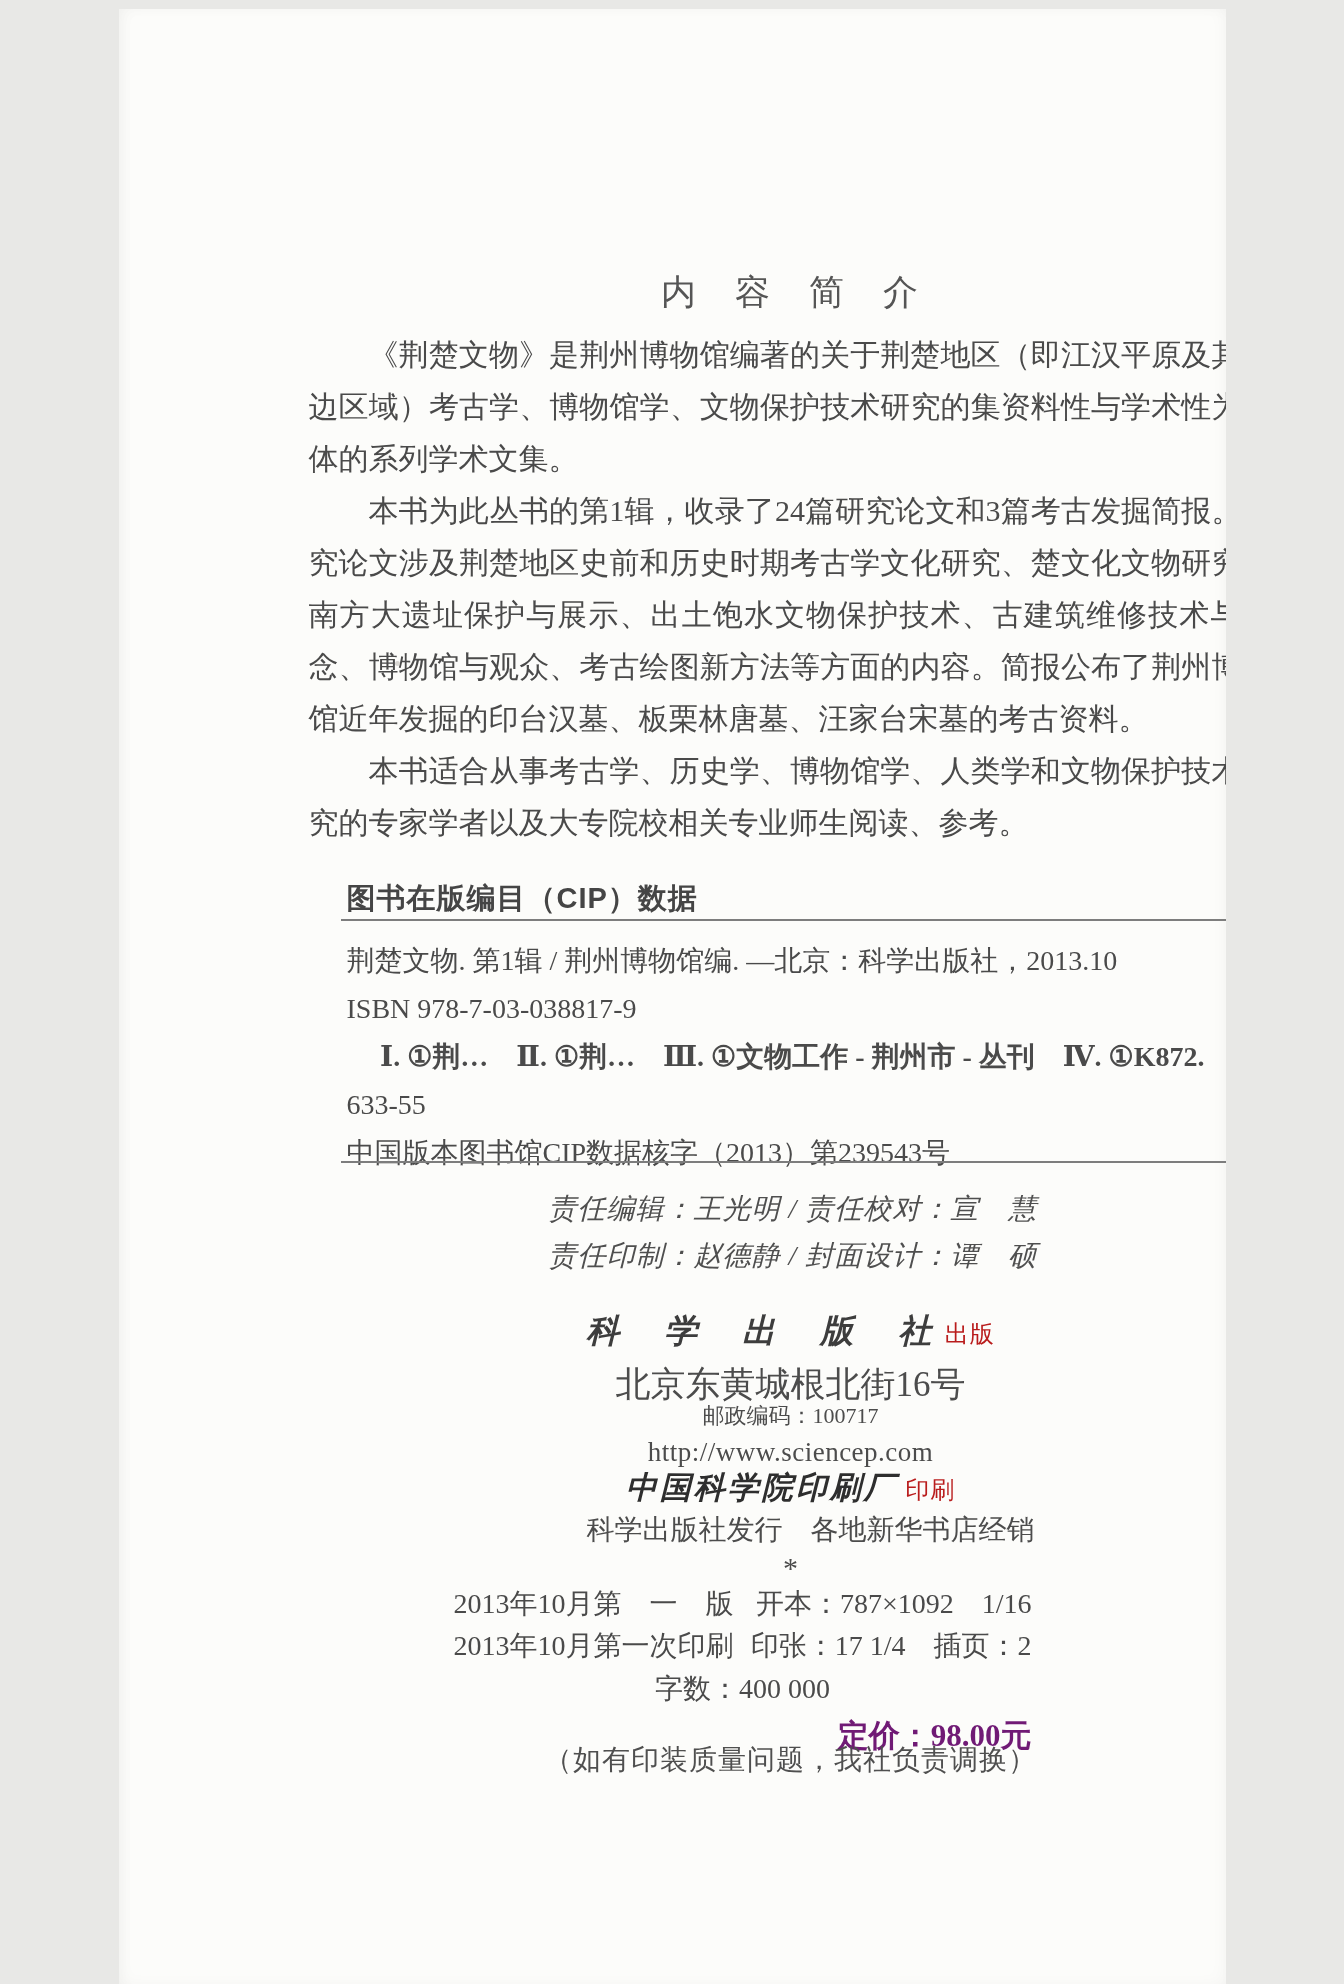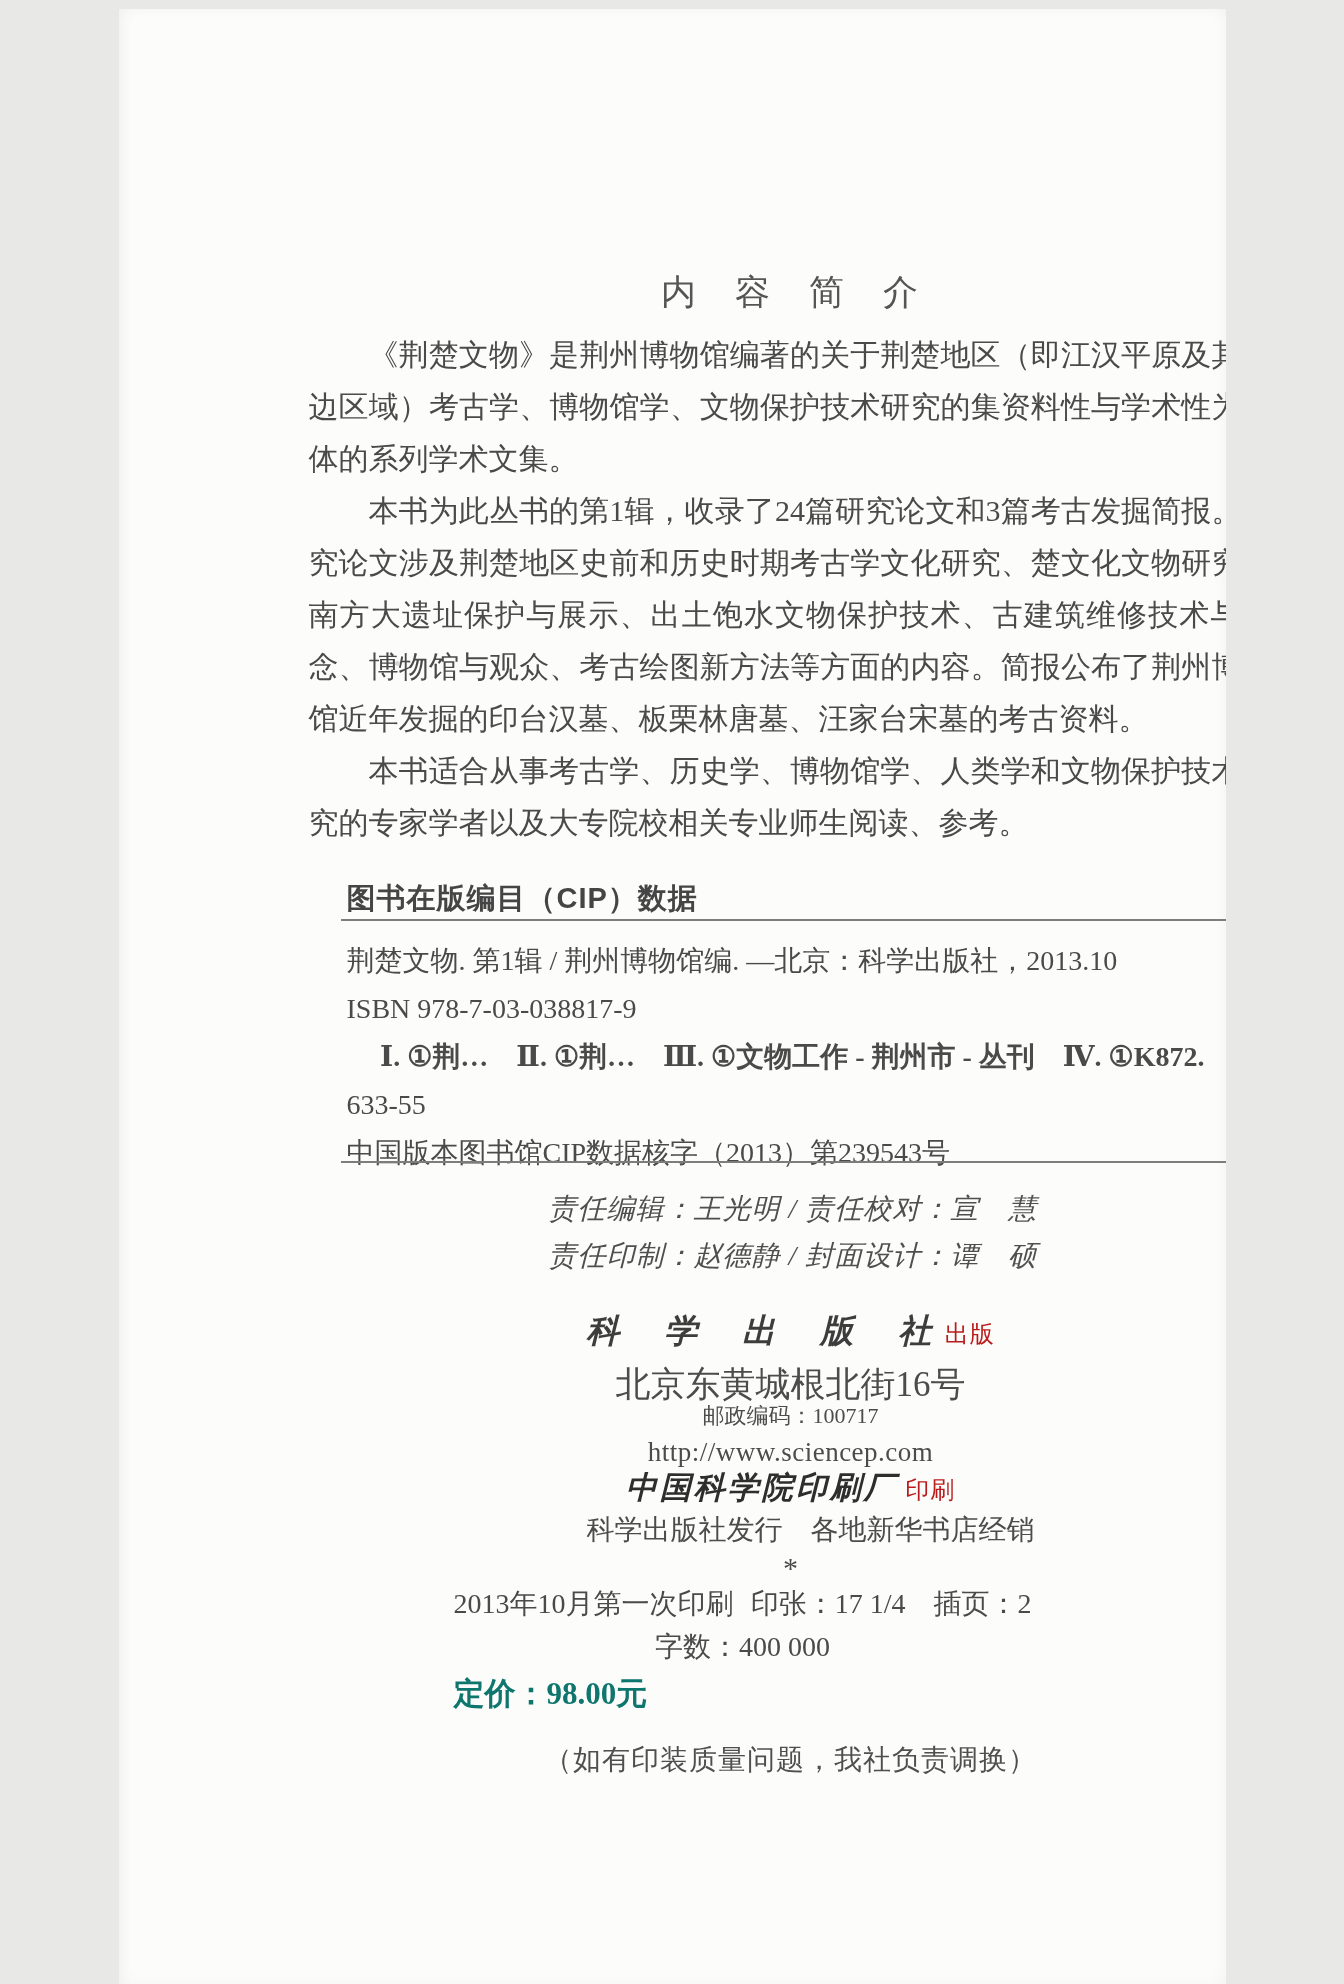--- a/index.html
+++ b/index.html
@@ -63,21 +63,21 @@
   .printer-script{font-weight:bold;font-style:italic;letter-spacing:3px;color:#2e2e2e;font-size:31px;}
   .pub-distribution{top:1502px;font-size:28px;padding-left:20px;}
   .pub-star{top:1542px;font-size:30px;}
   .edition{
     position:absolute;left:335px;top:1578px;width:578px;
     font-size:28px;color:#4a4a4a;
   }
   .edition-row{display:flex;justify-content:space-between;margin:0 0 8px 0;line-height:34px;}
   .edition-center{text-align:center;margin:0 0 8px 0;line-height:36px;}
   .price-line{
-    text-align:left;font-weight:bold;font-size:31px;color:#0f766e;
+    text-align:right;font-weight:bold;font-size:31px;color:#701a75;
     margin:4px 0 0 0;line-height:42px;
   }
   .notice{
     position:absolute;left:0;top:1732px;width:1344px;text-align:center;
     font-size:28px;color:#4f4f4f;margin:0;letter-spacing:1px;
   }
   .speck{
     position:absolute;left:276px;top:652px;width:5px;height:5px;border-radius:50%;
     background:#c9c6c0;opacity:.7;
   }
@@ -122,20 +122,24 @@
     <p class="pub-line pub-postcode">邮政编码：100717</p>
     <p class="pub-line pub-website">http://www.sciencep.com</p>
     <p class="pub-line pub-printer"><span class="printer-script">中国科学院印刷厂</span>
       <span class="plain-suffix">印刷</span></p>
     <p class="pub-line pub-distribution">科学出版社发行　各地新华书店经销</p>
     <p class="pub-line pub-star">*</p>
   </div>
 
   <div class="edition">
     <div class="edition-row">
+      <span>2013年10月第　一　版</span>
+      <span>开本：787×1092　1/16</span>
+    </div>
+    <div class="edition-row">
       <span>2013年10月第一次印刷</span>
       <span>印张：17 1/4　插页：2</span>
     </div>
     <div class="edition-center">字数：400 000</div>
     <div class="price-line">定价：98.00元</div>
   </div>
 
   <p class="notice">（如有印装质量问题，我社负责调换）</p>
 
 </div>

